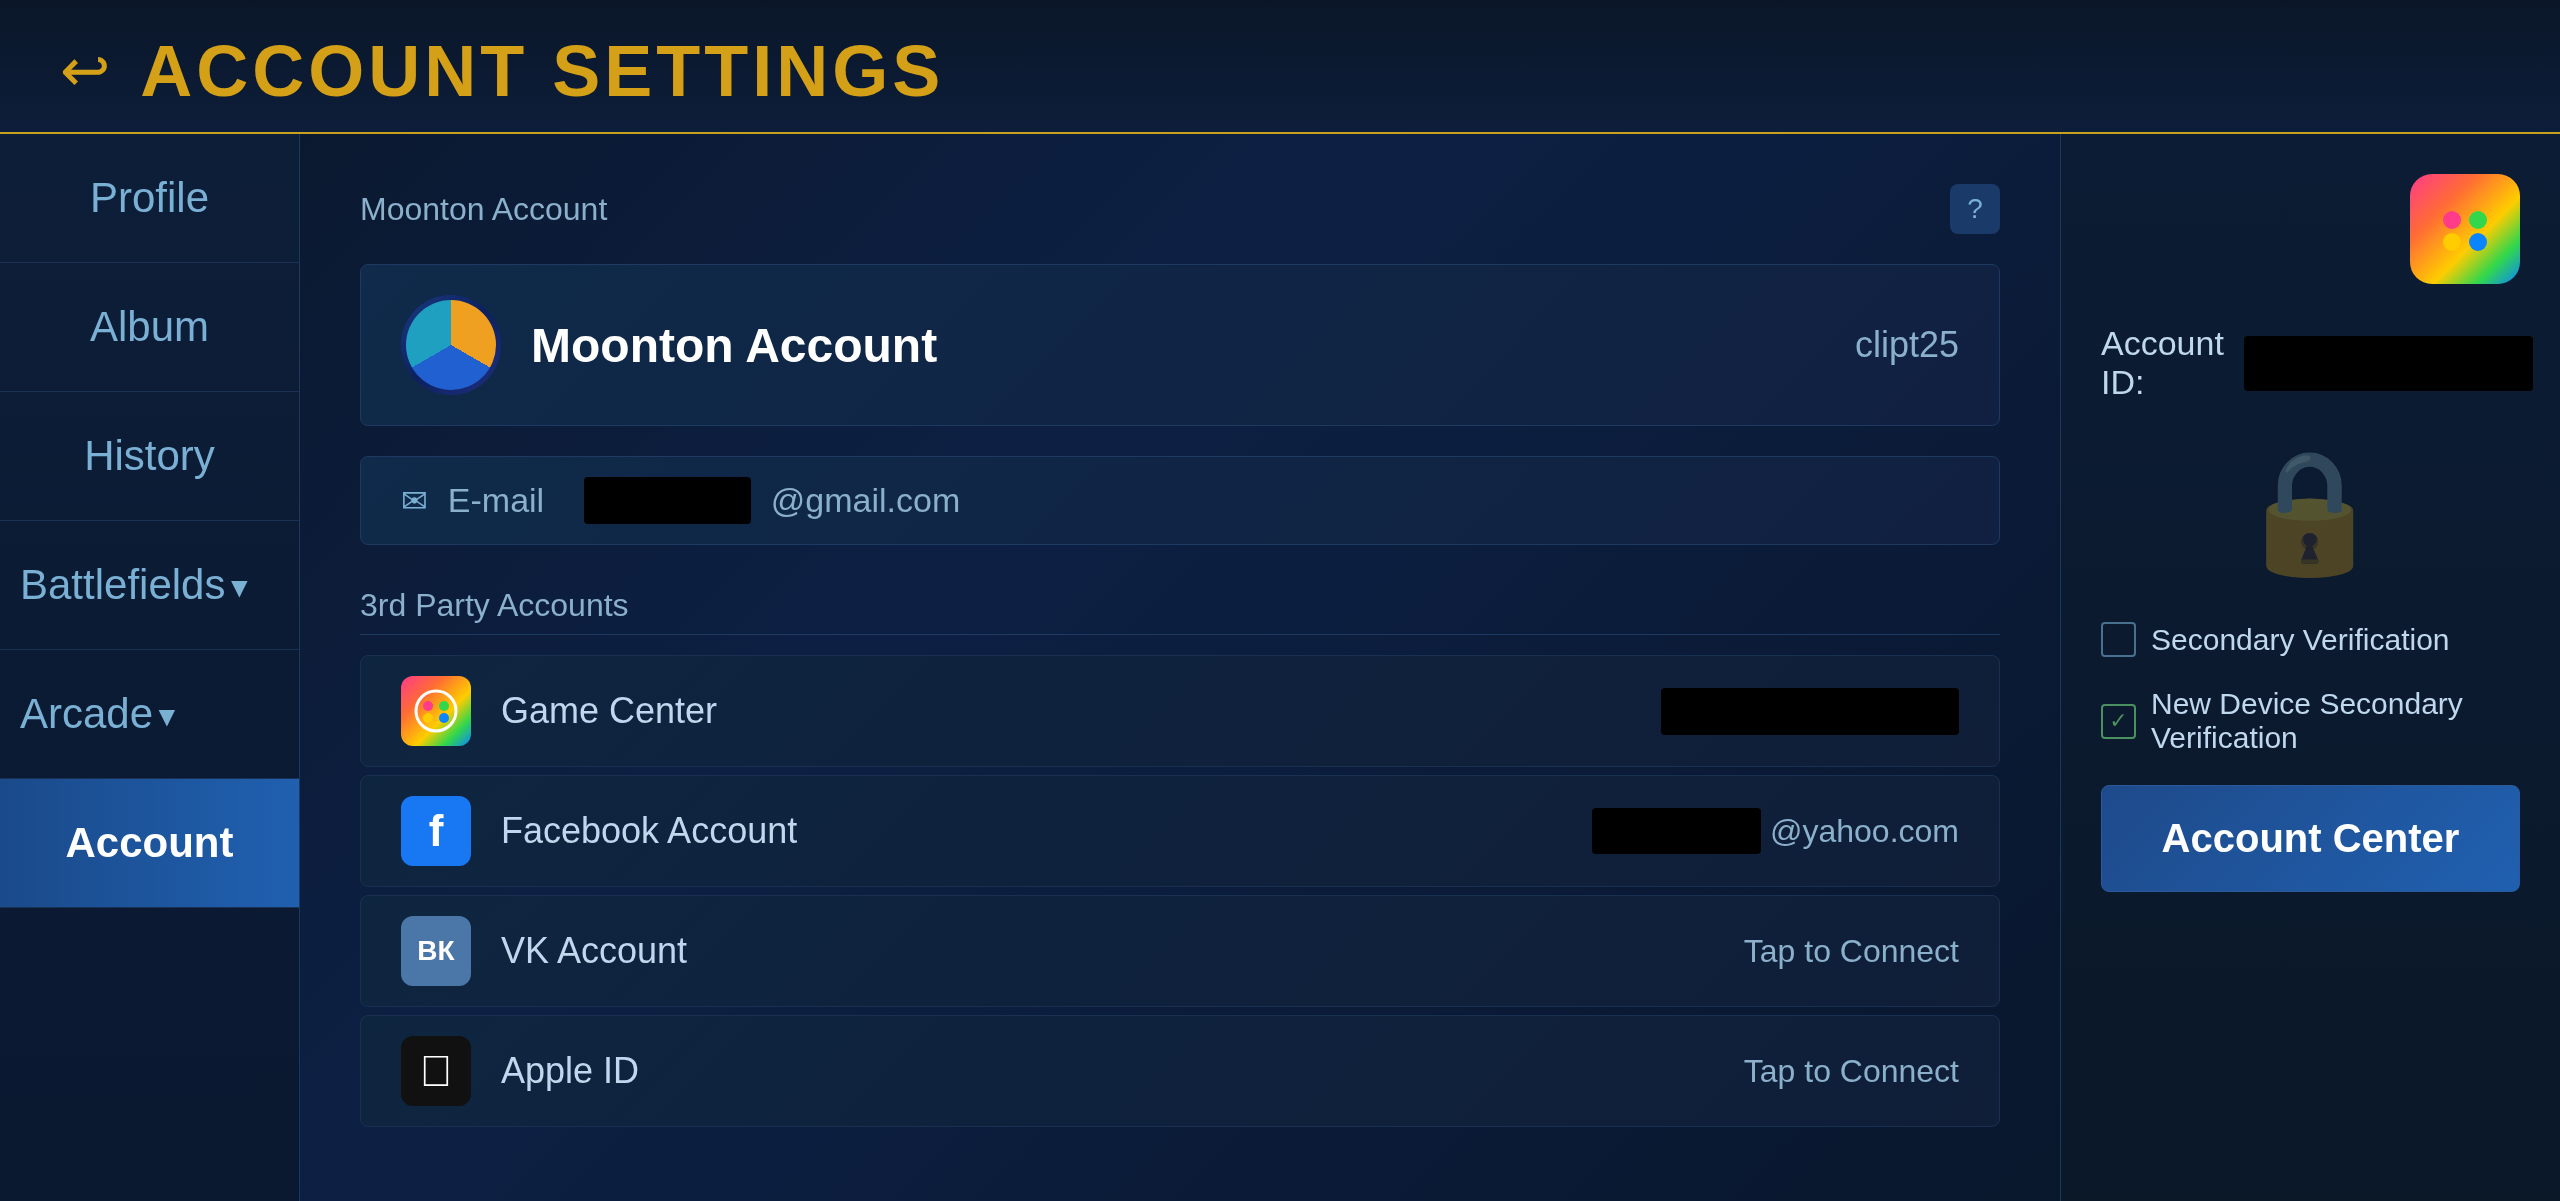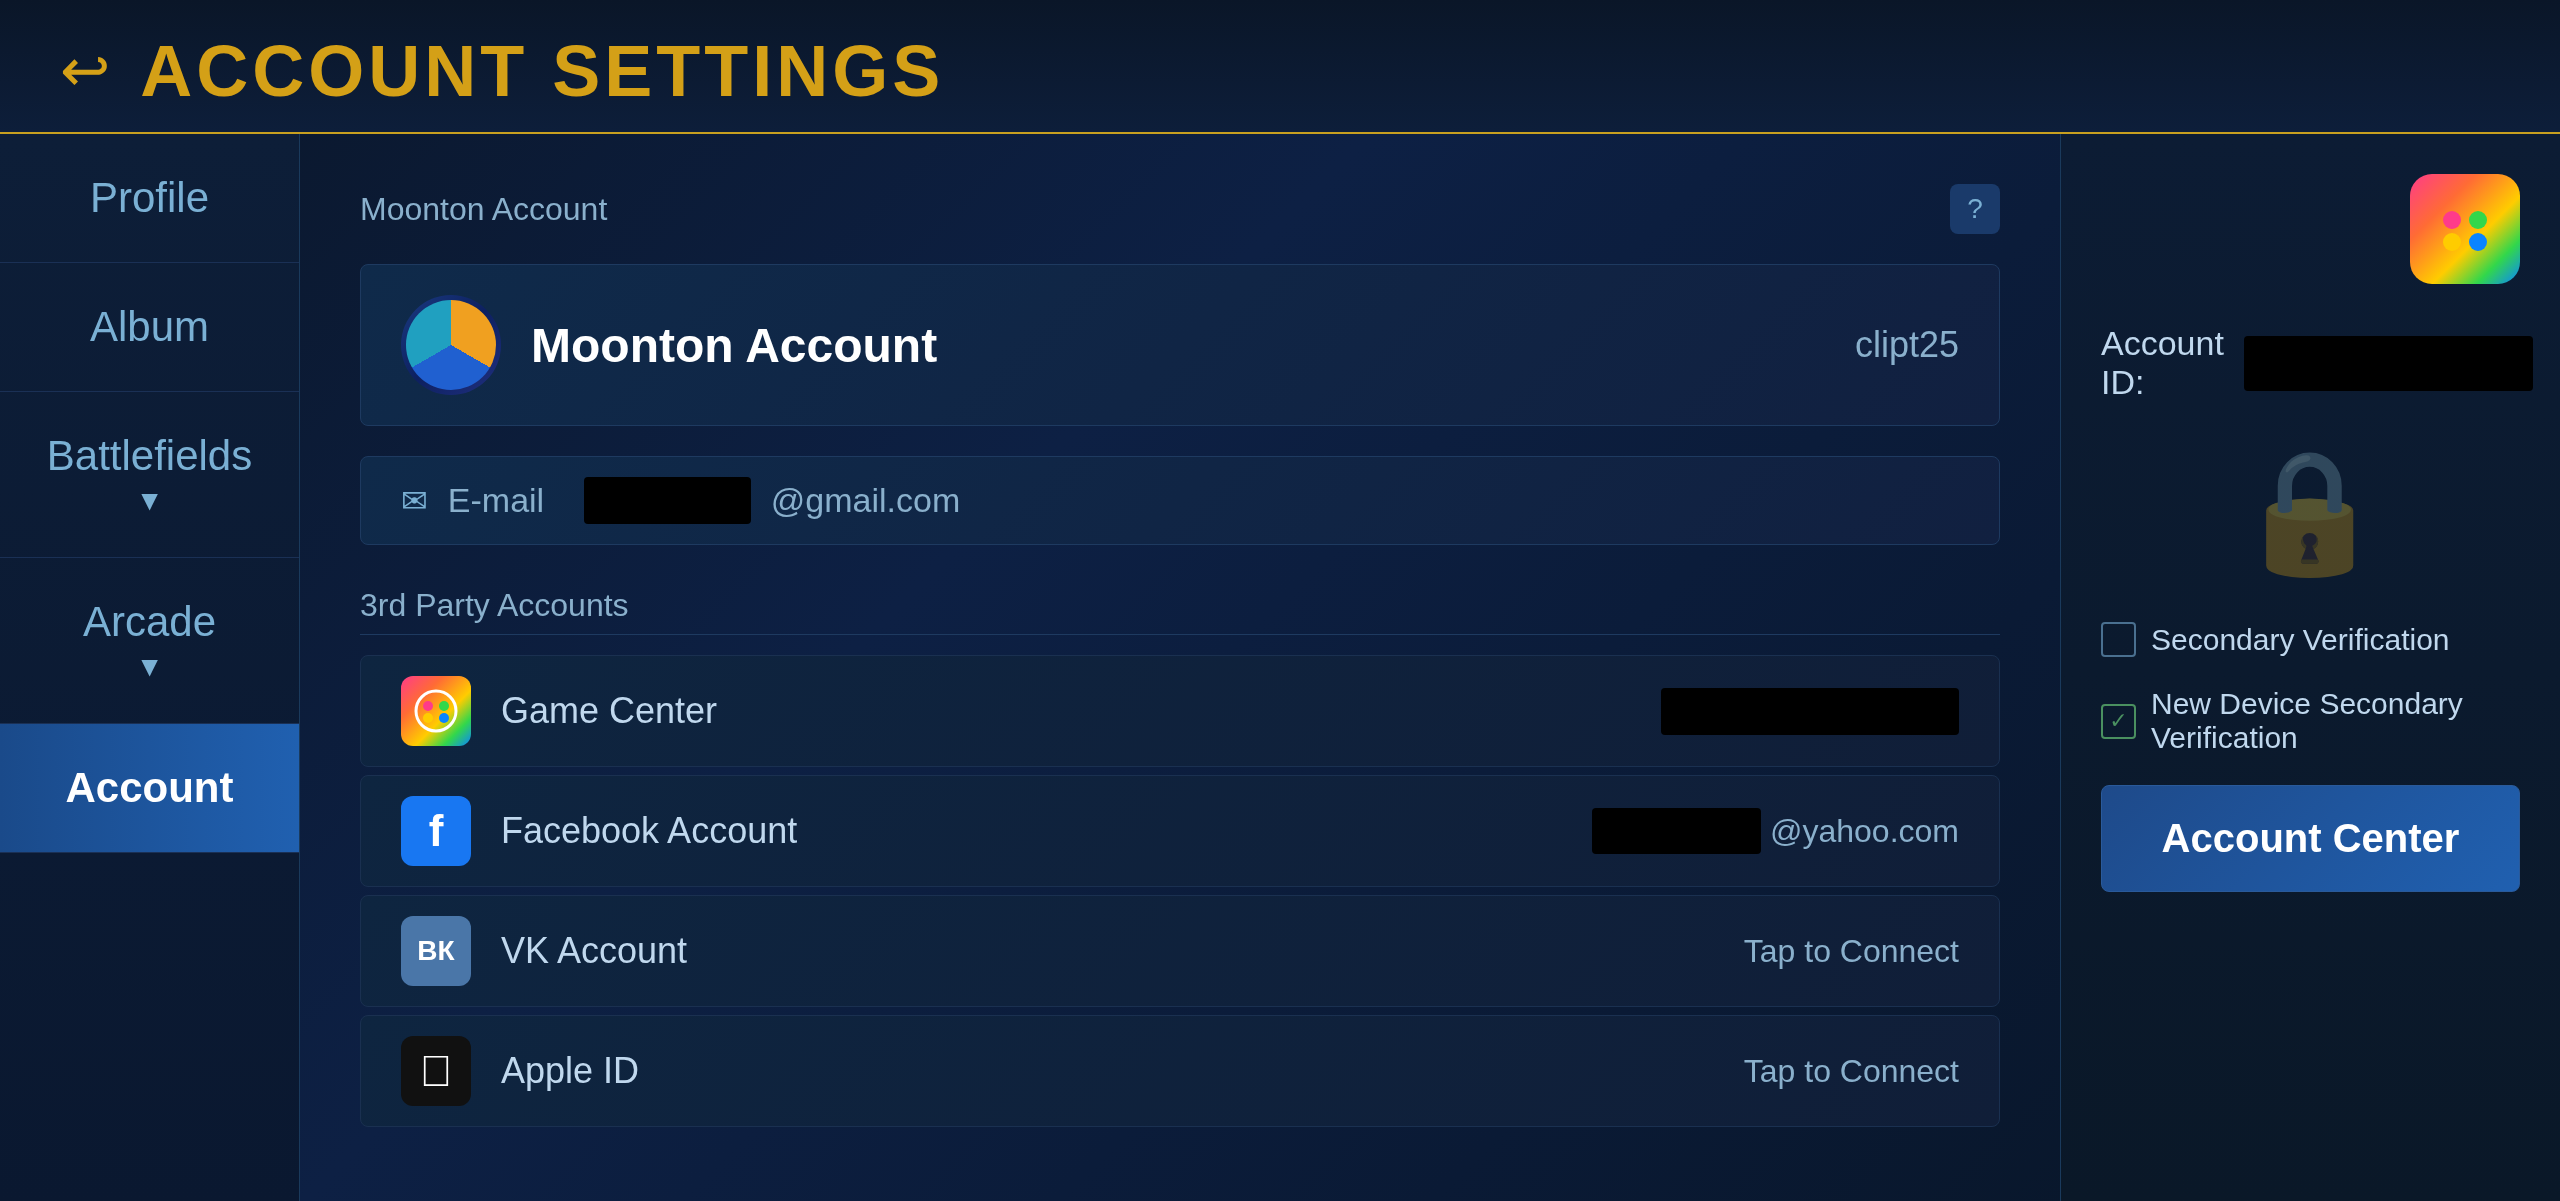--- a/index.html
+++ b/index.html
@@ -61,21 +61,21 @@
       border-bottom: 1px solid #1a3055;
       transition: background 0.2s;
     }
     .sidebar-item.active {
       background: linear-gradient(90deg, #1a4a8a 0%, #2060b0 100%);
       color: #ffffff;
       font-weight: bold;
     }
     .sidebar-item.has-arrow {
       display: flex;
-      flex-direction: column;
+      flex-direction: row;
       align-items: center;
     }
     .sidebar-arrow {
       font-size: 28px;
       color: #7ab0d4;
       margin-top: 5px;
     }
 
     
     .content {
@@ -357,20 +357,23 @@
 </div>
 
 <div class="main-layout">
 
   <div class="sidebar">
     <div class="sidebar-item">
       <span>Profile</span>
     </div>
     <div class="sidebar-item">
       <span>Album</span>
+    </div>
+    <div class="sidebar-item">
+      <span>History</span>
     </div>
     <div class="sidebar-item has-arrow">
       <span>Battlefields</span>
       <span class="sidebar-arrow">▼</span>
     </div>
     <div class="sidebar-item has-arrow">
       <span>Arcade</span>
       <span class="sidebar-arrow">▼</span>
     </div>
     <div class="sidebar-item active">

